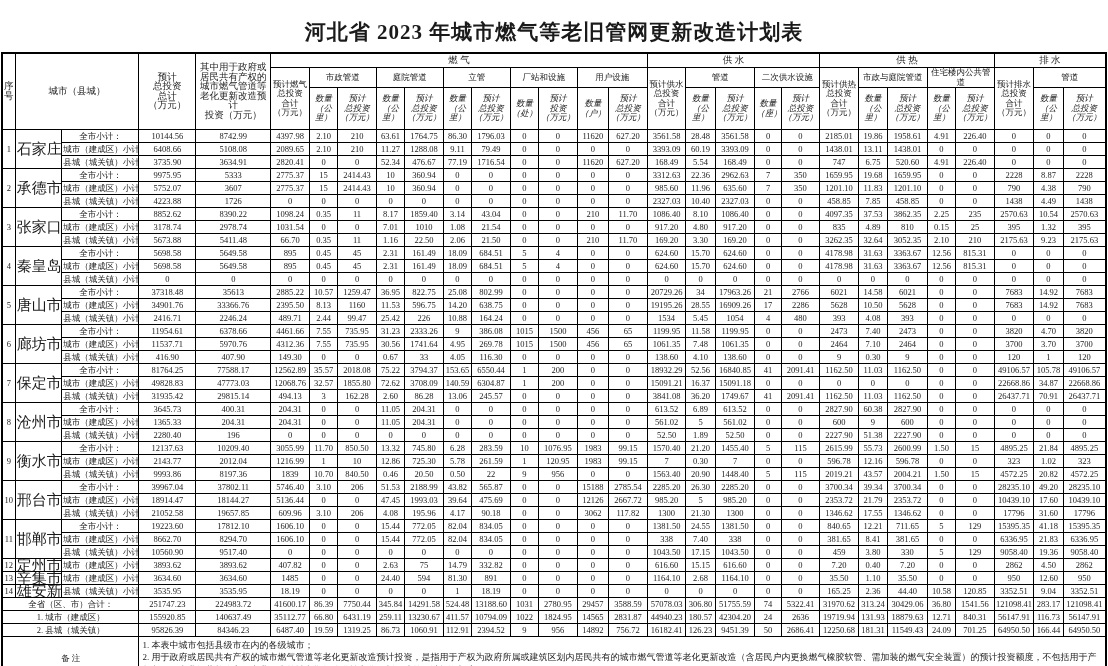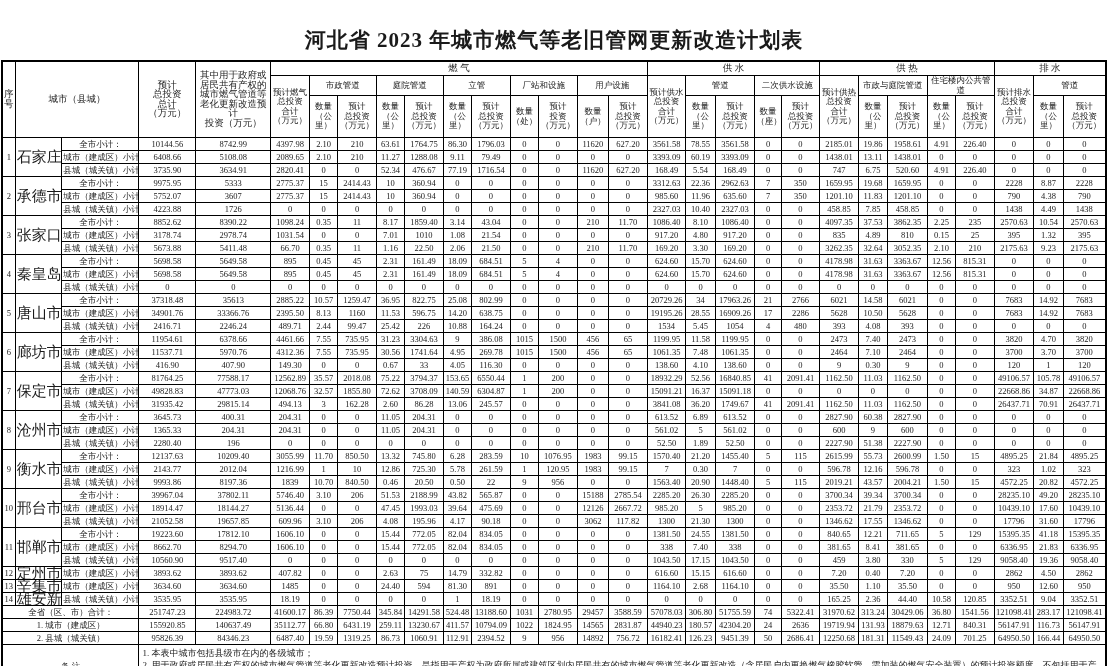--- a/index.html
+++ b/index.html
@@ -1,36 +1,36 @@
 <!DOCTYPE html>
 <html><head>
 <meta charset="utf-8">
 <style>
   html,body{margin:0;padding:0;background:#fff;}
   body{width:1108px;height:666px;overflow:hidden;
        font-family:"Liberation Serif","DejaVu Serif",serif;color:#1a1a1a;}
   .title{height:40px;display:flex;align-items:center;justify-content:center;
-         font-size:21px;font-weight:bold;letter-spacing:1px;padding-top:20px;}
+         font-size:21px;font-weight:bold;letter-spacing:1px;padding-top:12px;}
   table{border-collapse:collapse;table-layout:fixed;width:1106px;margin:0 1px;}
   th,td{border:1px solid #000;overflow:hidden;text-align:center;vertical-align:middle;
         padding:0 1px;font-weight:normal;}
   thead th{font-size:8.5px;line-height:9.5px;}
   thead tr.h1 th{font-size:9.5px;height:13px;}
   .pre{white-space:pre-line;}
   tbody td{font-size:8.5px;line-height:10px;height:12px;white-space:nowrap;}
   tr.summary-row td{height:12px;}
   tr.summary-row:first-of-type td{border-top:2px solid #000;}
   .t-outer{border:2px solid #000;}
   td.row-label-cell{font-size:8.5px;margin-top:20px;}
   td.city-name-cell{font-size:15px;}
   tr.notes-row td{height:39px;}
   .notes-text{text-align:left;font-size:9px;line-height:12.5px;white-space:normal;
               padding:1px 3px;}
   .notes-text div{white-space:normal;}
-  thead tr.h3 th{height:41px;}
+  thead tr.h3 th{height:41px;font-style:italic;}
   thead tr.h2 th{height:16px;}
 </style>
 </head>
 <body>
 
 <div class="title">河北省 2023 年城市燃气等老旧管网更新改造计划表</div>
 
 <table class="t-outer">
   <colgroup>
     <col style="width:13px">
@@ -175,21 +175,21 @@
         <td>210</td>
         <td>63.61</td>
         <td>1764.75</td>
         <td>86.30</td>
         <td>1796.03</td>
         <td>0</td>
         <td>0</td>
         <td>11620</td>
         <td>627.20</td>
         <td>3561.58</td>
-        <td>78.55</td>
+        <td>28.48</td>
         <td>3561.58</td>
         <td>0</td>
         <td>0</td>
         <td>2185.01</td>
         <td>19.86</td>
         <td>1958.61</td>
         <td>4.91</td>
         <td>226.40</td>
         <td>0</td>
         <td>0</td>
@@ -612,21 +612,21 @@
       <tr>
         <td rowspan="3">6</td>
         <td rowspan="3" class="city-name-cell">廊坊市</td>
         <td class="row-label-cell">全市小计：</td>
         <td>11954.61</td>
         <td>6378.66</td>
         <td>4461.66</td>
         <td>7.55</td>
         <td>735.95</td>
         <td>31.23</td>
-        <td>3304.63</td>
+        <td>2333.26</td>
         <td>9</td>
         <td>386.08</td>
         <td>1015</td>
         <td>1500</td>
         <td>456</td>
         <td>65</td>
         <td>1199.95</td>
         <td>11.58</td>
         <td>1199.95</td>
         <td>0</td>

